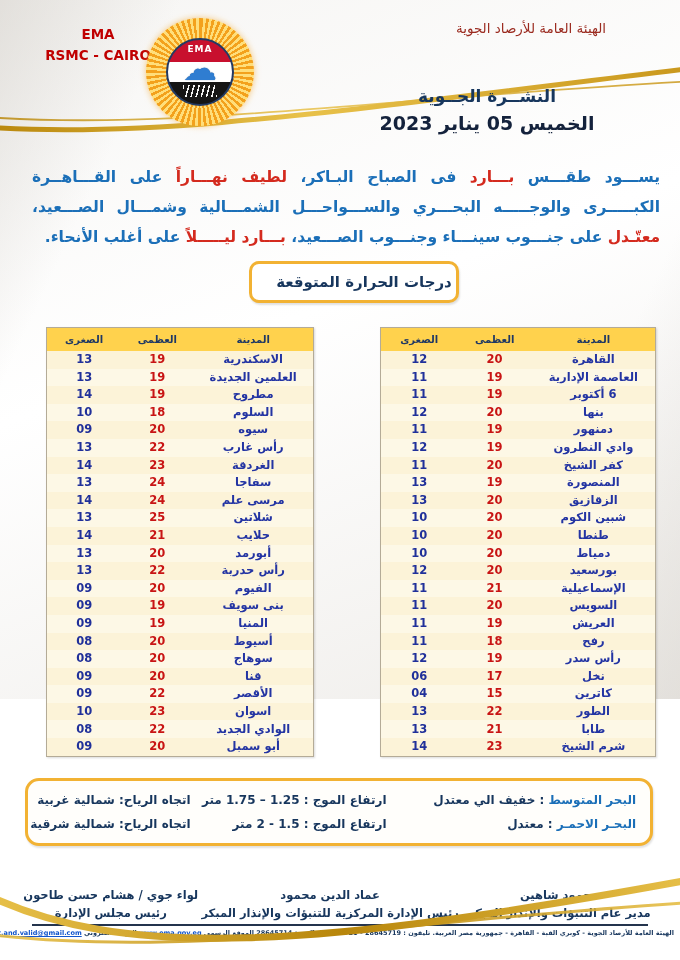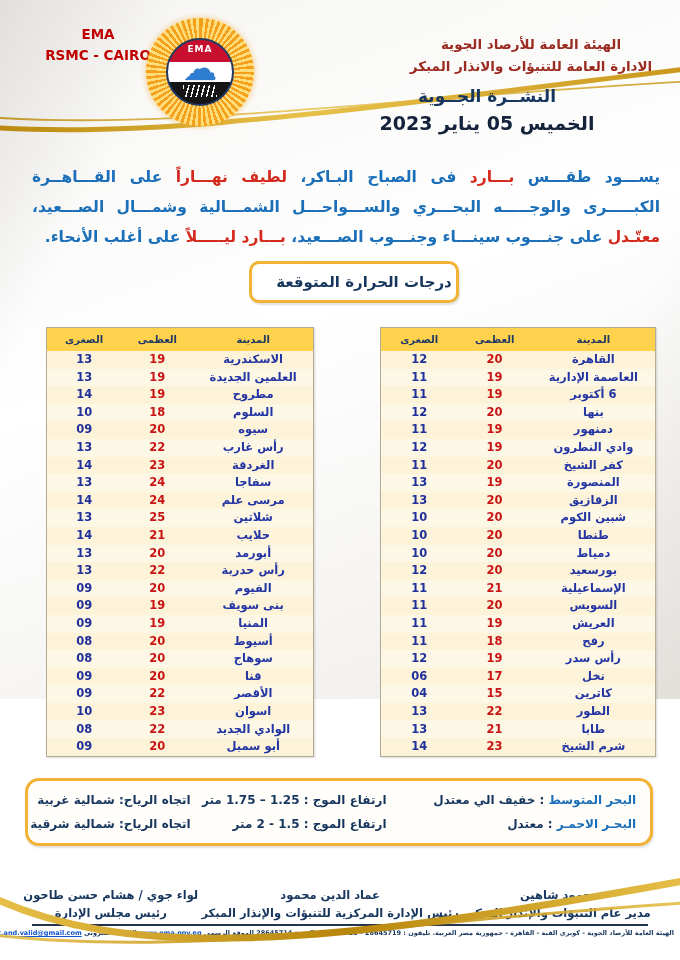--- a/index.html
+++ b/index.html
@@ -12,22 +12,22 @@
     position:relative;width:680px;height:699px;direction:rtl;
     background:
       linear-gradient(115deg, rgba(210,206,200,.55) 0%, rgba(255,255,255,0) 18%),
       linear-gradient(295deg, rgba(214,210,204,.5) 0%, rgba(255,255,255,0) 22%),
       linear-gradient(160deg,#f6f5f3 0%,#ffffff 45%,#efedea 100%);
   }
   .abs{position:absolute;}
   
   .org-en{left:28px;top:24px;width:140px;direction:ltr;text-align:center;
     color:#C00000;font-weight:bold;font-size:13.5px;line-height:1.55;}
-  .org-ar{right:14px;top:34px;width:270px;text-align:center;
-    color:#9B2B20;font-weight:bold;font-size:13.5px;line-height:1.6;}
+  .org-ar{right:14px;top:18px;width:270px;text-align:center;
+    color:#9B2B20;font-weight:normal;font-size:13.5px;line-height:1.6;}
   
   .logo{left:146px;top:18px;width:108px;height:108px;}
   .sun{position:absolute;inset:0;border-radius:50%;
     background:repeating-conic-gradient(from 0deg,#F3A11C 0deg 3.2deg,#FFDE7A 3.2deg 6.4deg);
     box-shadow:0 0 6px rgba(243,161,28,.55);}
   .emblem{position:absolute;left:50%;top:50%;transform:translate(-50%,-50%);
     width:64px;height:64px;border-radius:50%;border:2px solid #233a63;overflow:hidden;
     background:linear-gradient(180deg,#C8102E 0 35%,#ffffff 35% 66%,#151515 66% 100%);}
   .emblem .ema-txt{position:absolute;top:4px;left:0;right:0;text-align:center;
     color:#ffffff;font-size:9px;font-weight:bold;letter-spacing:1px;}
@@ -110,21 +110,20 @@
     <div class="sun"></div>
     <div class="emblem">
       <div class="ema-txt">EMA</div>
       <div class="cloud">☁</div>
       <div class="rain"></div>
     </div>
   </div>
 
   <div class="abs org-ar">
     <div>الهيئة العامة للأرصاد الجوية</div>
-    <div>الادارة العامة للتنبؤات والانذار المبكر</div>
   </div>
 
   <div class="abs title-block">
     <div class="title-l1">النشــرة الجــوية</div>
     <div class="title-l2">الخميس 05 يناير 2023</div>
   </div>
 
   <div class="abs forecast"><span>يســـود طقـــس </span><span class="em">بـــارد</span><span> فى الصباح البـاكر، </span><span class="em">لطيف نهـــاراً</span><span> على القـــاهــرة الكبـــــرى والوجـــــه البحـــري والســـواحـــل الشمـــالية وشمـــال الصـــعيد، </span><span class="em">معتّـدل</span><span> على جنـــوب سينـــاء وجنـــوب الصـــعيد، </span><span class="em">بـــارد ليـــــلاً</span><span> على أغلب الأنحاء.</span></div>
 
   <div class="abs temp-box">

